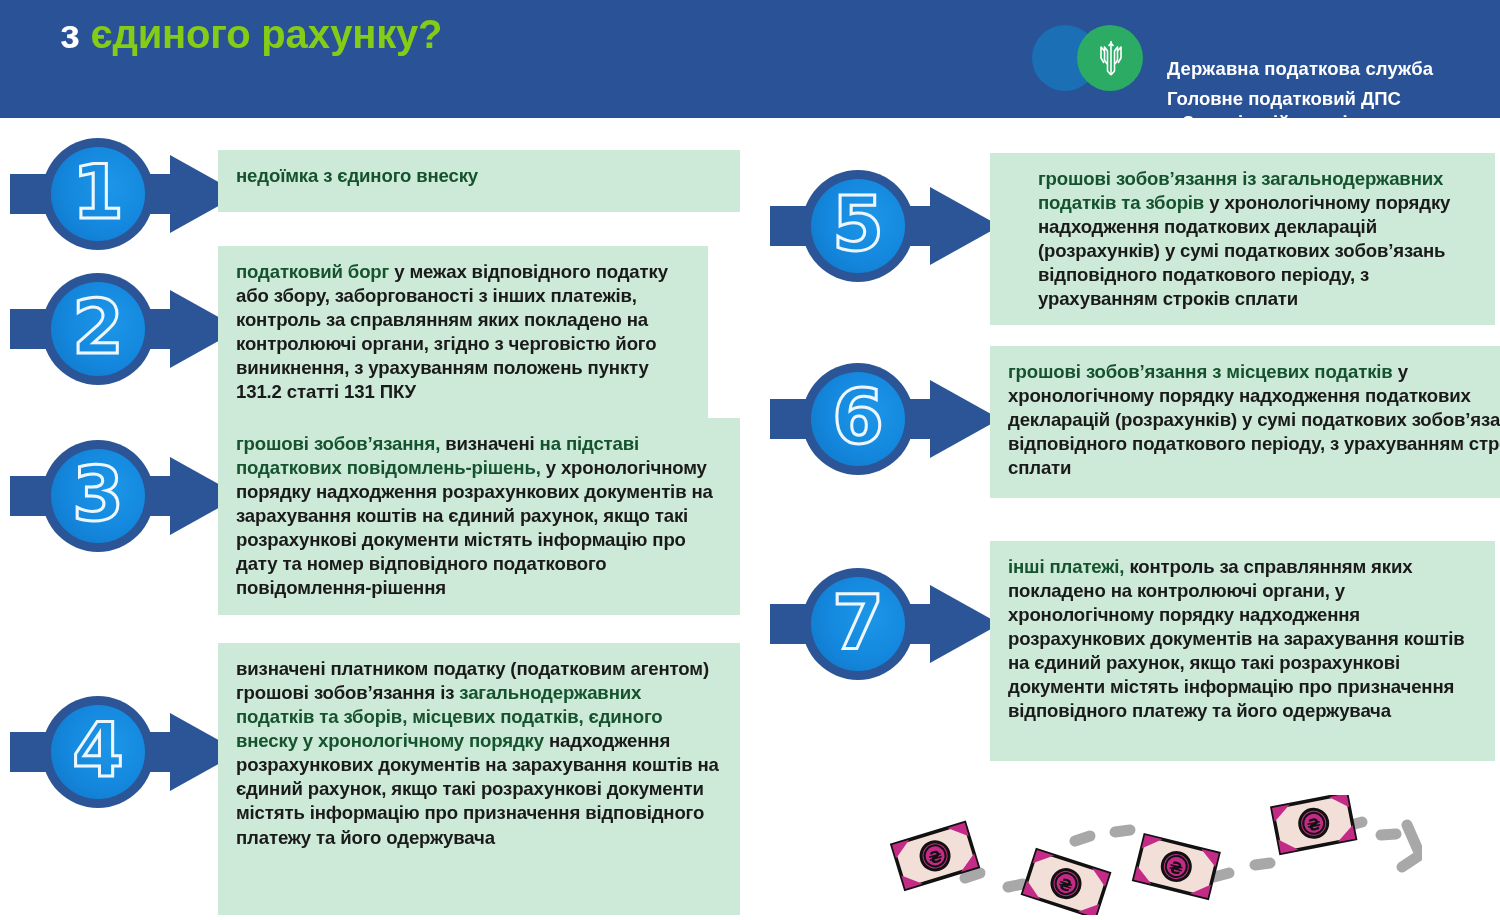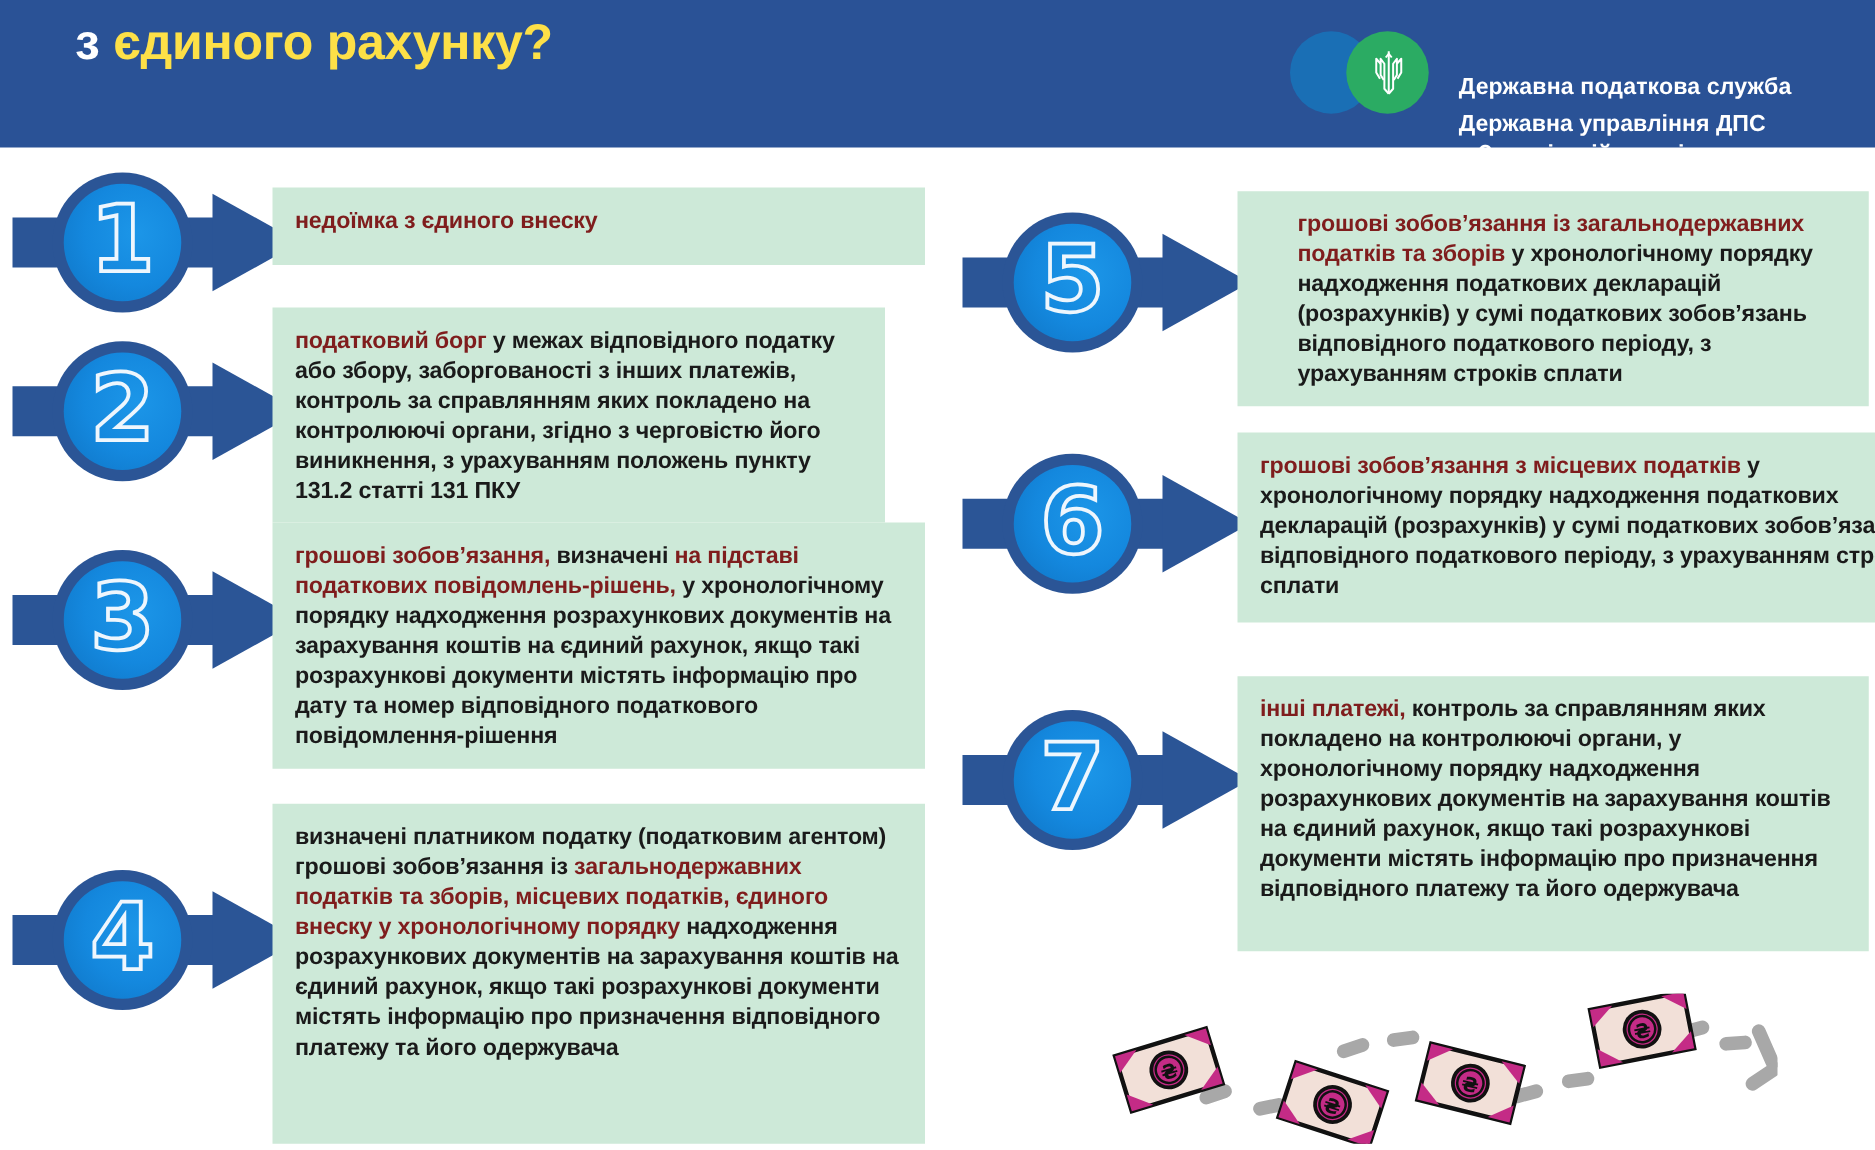--- a/index.html
+++ b/index.html
@@ -21,21 +21,21 @@
   #header-title {
     position: absolute;
     left: 60px; top: 10px;
     width: 930px;
     color: #ffffff;
     font-size: 40px;
     font-weight: bold;
     line-height: 1.22;
     letter-spacing: -0.2px;
   }
-  #header-title .hl { color: #fde047; }
+  #header-title .hl { color: #84cc16; }
 
   #logo-wrap {
     position: absolute;
     left: 1032px; top: 18px;
     width: 440px; height: 86px;
   }
   .logo-circle {
     position: absolute;
     border-radius: 50%;
   }
@@ -136,21 +136,21 @@
   .card {
     position: absolute;
     background: #cde9d8;
     color: #1a1a1a;
     font-size: 18.6px;
     font-weight: bold;
     line-height: 1.295;
     padding: 14px 16px 14px 18px;
     letter-spacing: -0.15px;
   }
-  .card .r { color: #7f1d1d; }
+  .card .r { color: #14532d; }
 
   
   #money-illustration {
     position: absolute;
     left: 862px; top: 795px;
     width: 560px; height: 120px;
   }
 </style>
 </head>
 <body>
@@ -170,21 +170,21 @@
         <path d="M15 37 L11.5 33 L11.5 22 M15 37 L18.5 33 L18.5 22"></path>
         <path d="M11.5 22 L11.5 13 L8.5 9 L8.5 22 L11 26"></path>
         <path d="M18.5 22 L18.5 13 L21.5 9 L21.5 22 L19 26"></path>
         <path d="M8.5 13 L5 9 L5 20 L8 25"></path>
         <path d="M21.5 13 L25 9 L25 20 L22 25"></path>
         <path d="M12.6 8 L15 5 L17.4 8"></path>
       </g>
     </svg>
     <div id="logo-text">
       <div id="logo-line1">Державна податкова служба</div>
-      <div id="logo-line2">Державна управління ДПС</div>
+      <div id="logo-line2">Головне податковий ДПС</div>
       <div id="logo-line3">у Запорізькій статті</div>
     </div>
   </div>
 </div>
 
 <div id="col-left">
     <div class="step" style="left: 0px; top: 0px; width: 100%;">
       <div class="arrow" style="left: 10px; top: 20px;">
         <div class="arrow-tail"></div>
         <div class="arrow-head"></div>

